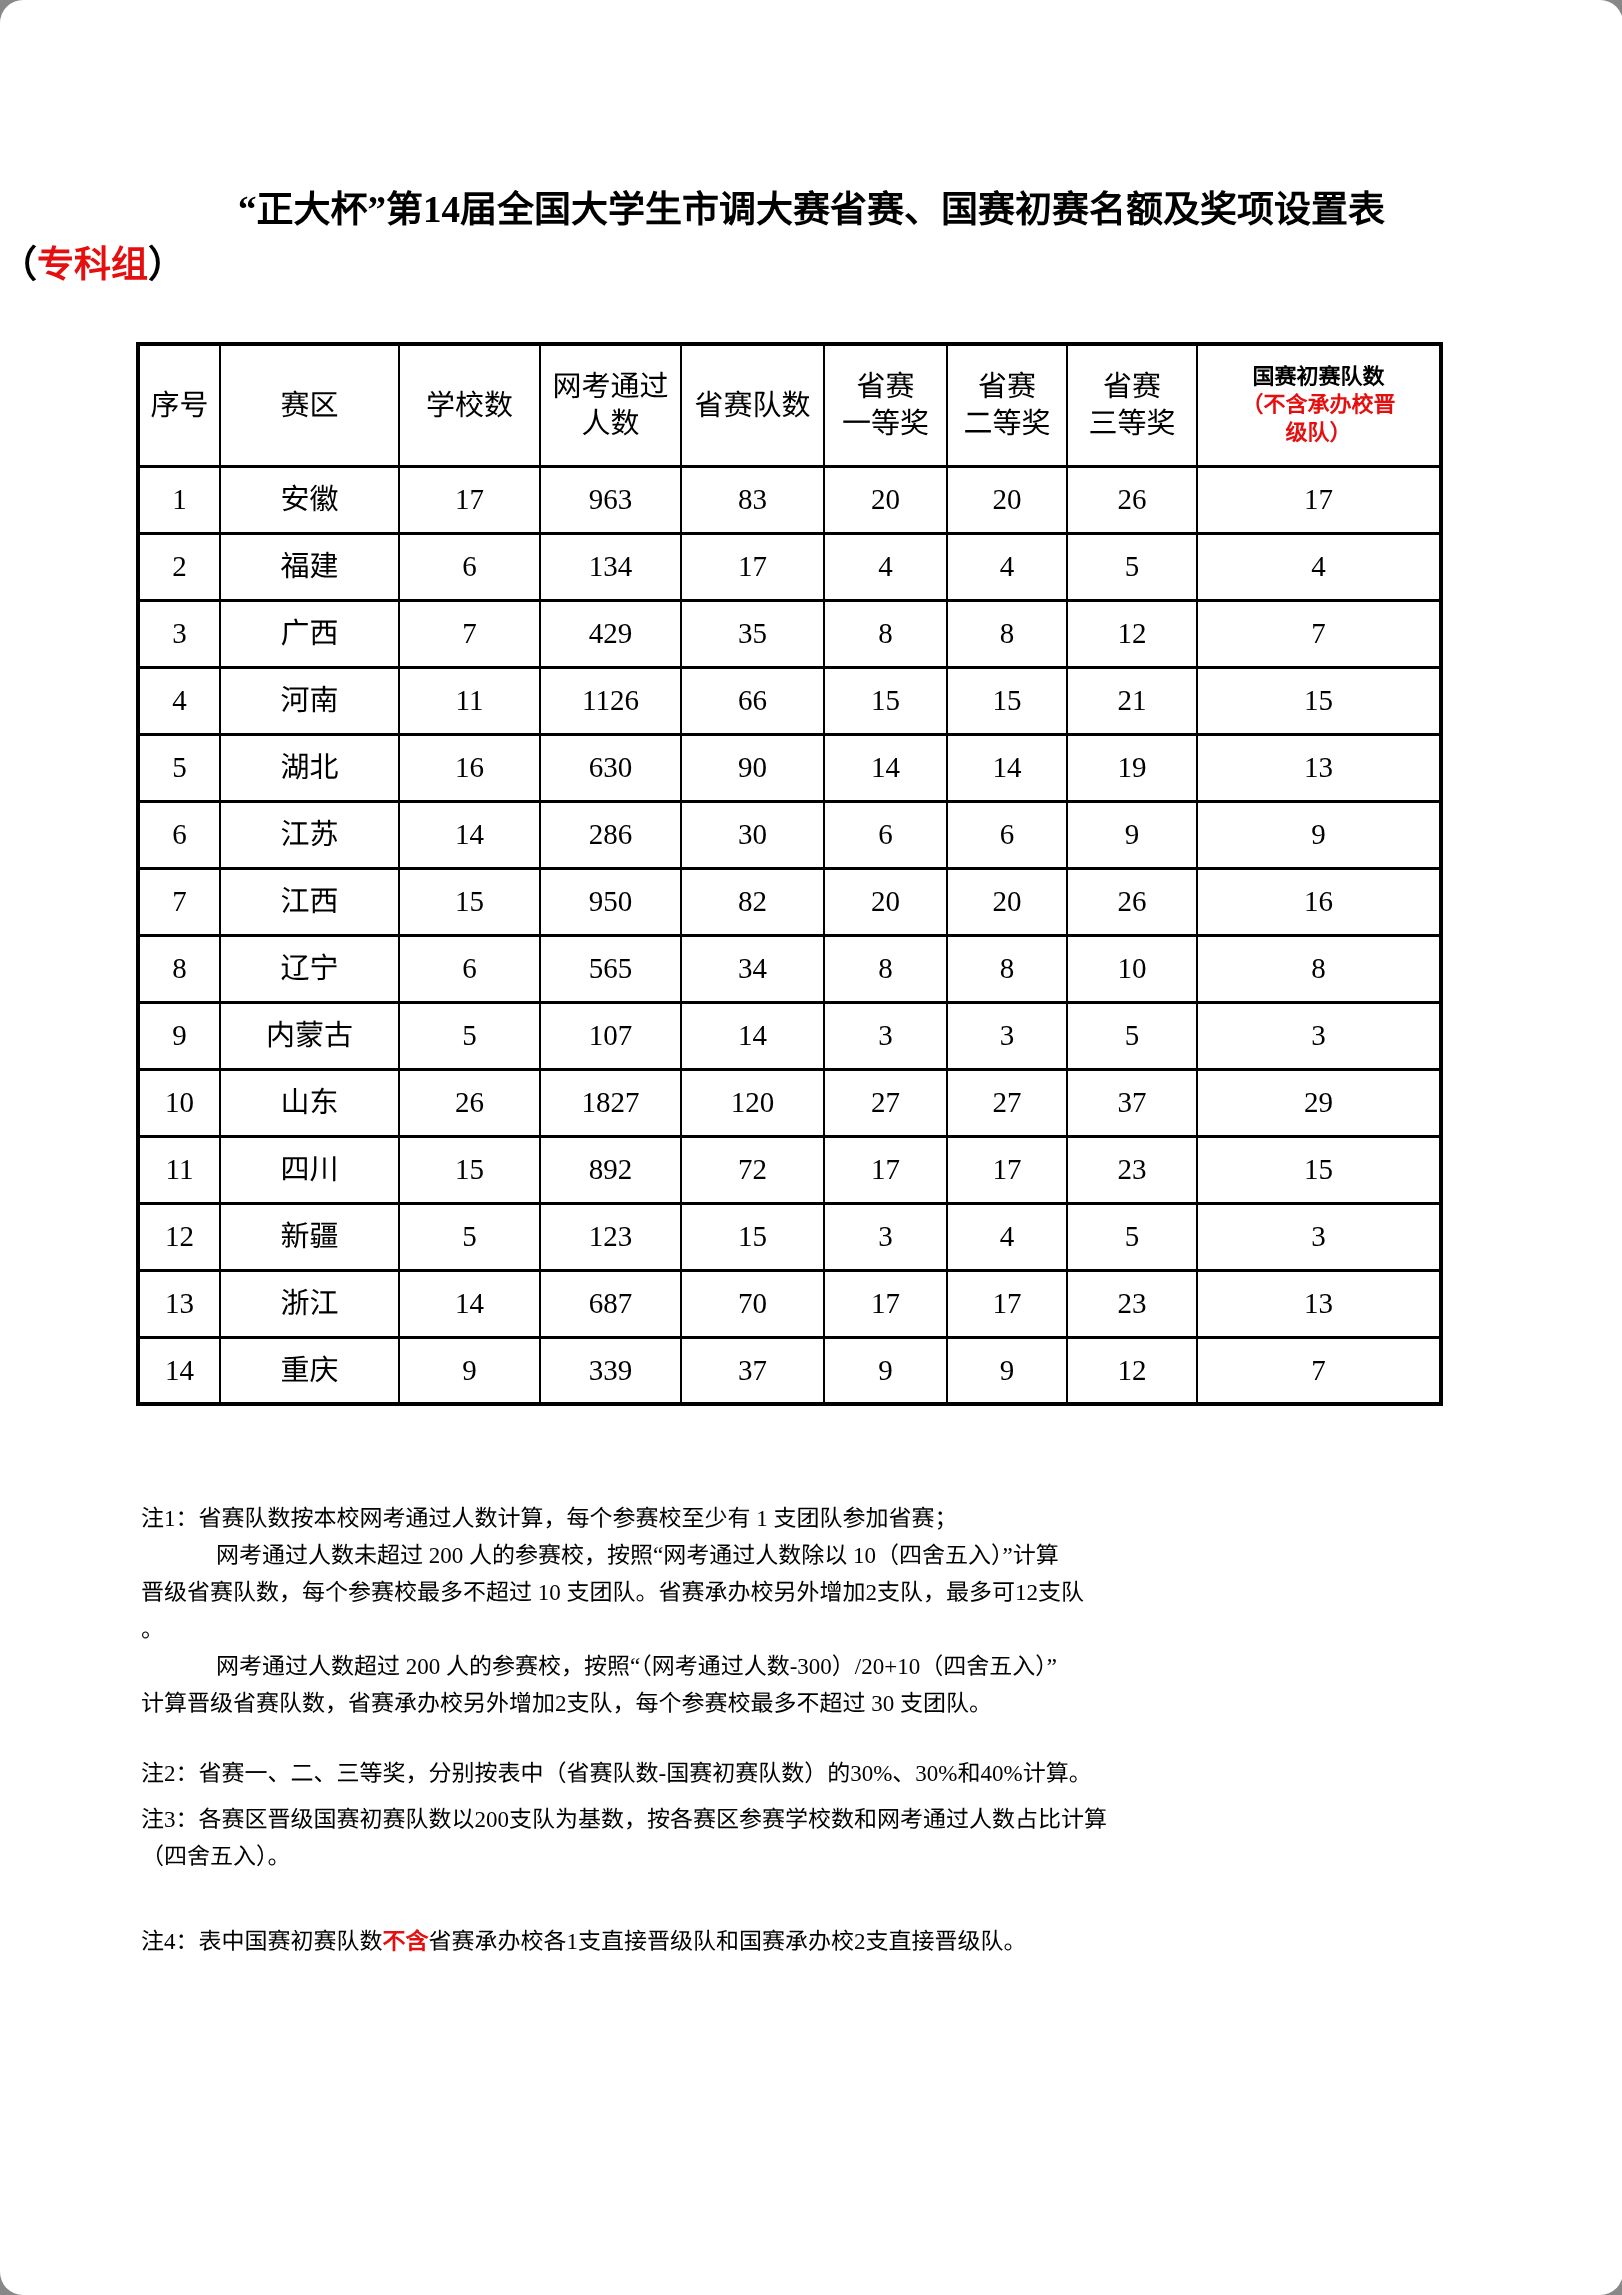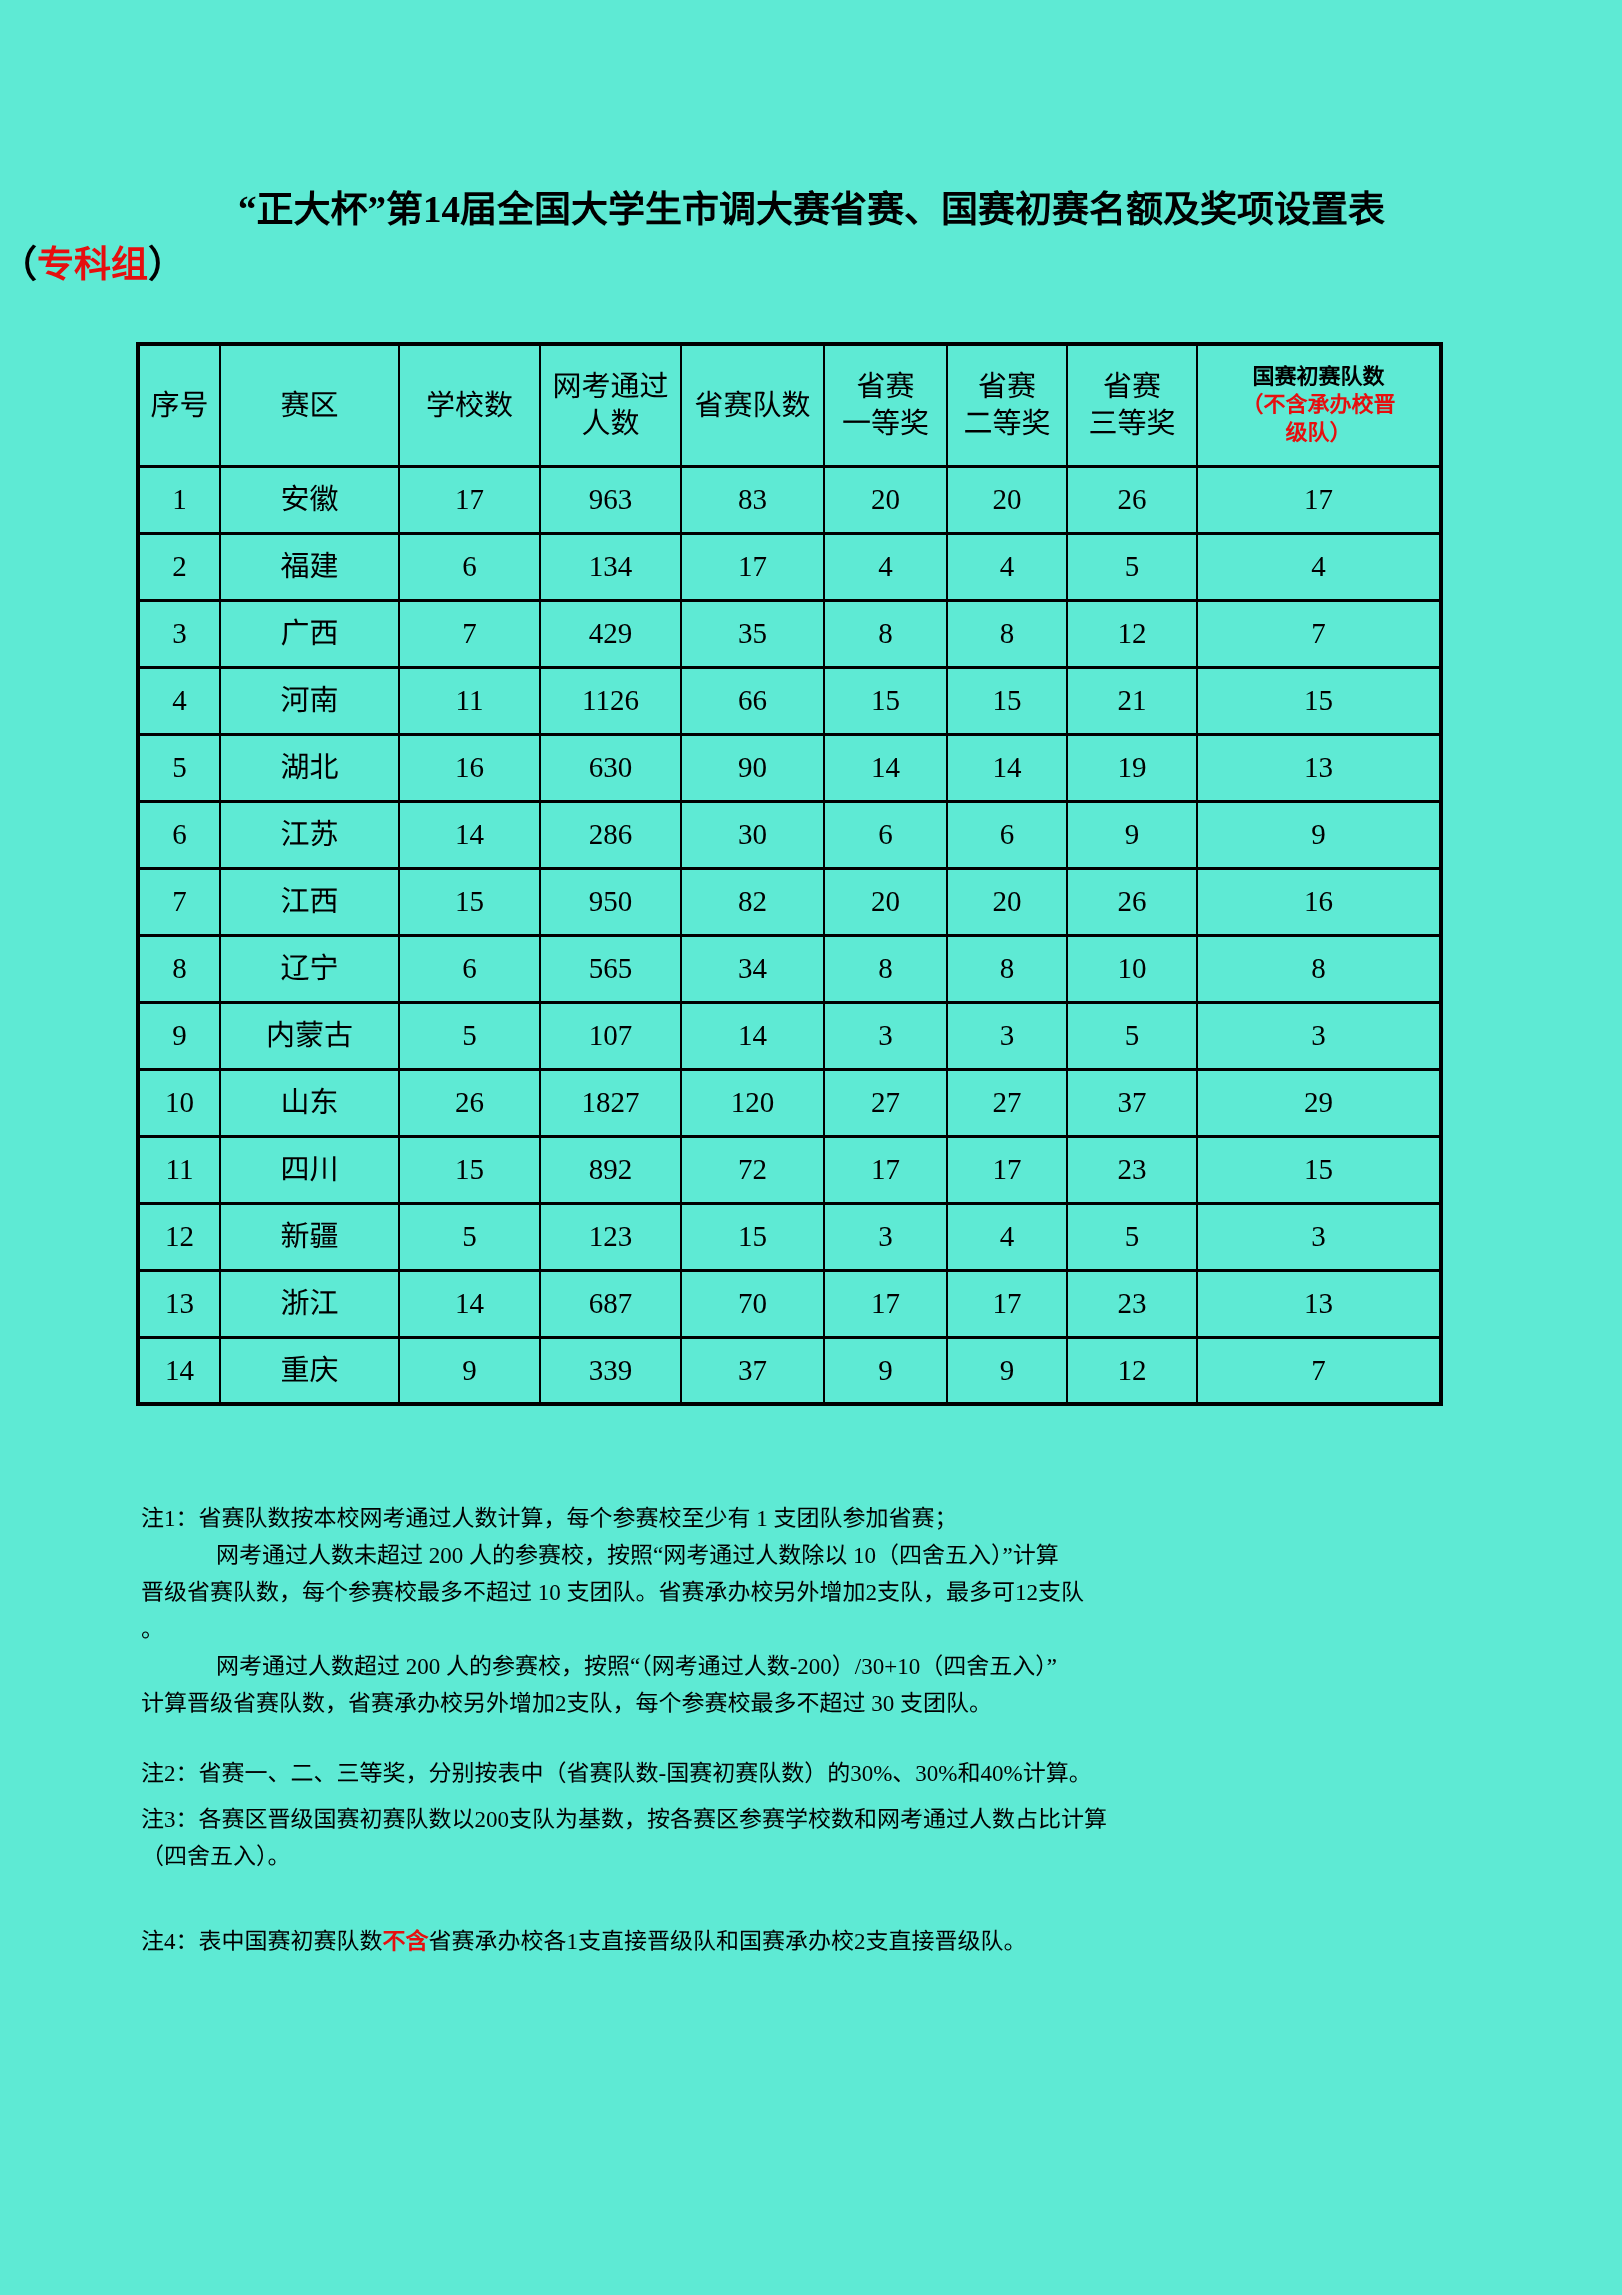--- a/index.html
+++ b/index.html
@@ -1,23 +1,24 @@
 <!DOCTYPE html>
 <html lang="zh-CN" style="font-size:10.5px"><head>
 <meta charset="utf-8">
 <style>
   html,body { margin:0; padding:0; background:#888; }
   .page {
     position:relative;
     width:1623px; height:2295px;
     margin:0 auto;
-    background:#5eead4;
+    background:#ffffff;
     color:#000;
     font-family:"Liberation Serif","DejaVu Serif",serif;
     overflow:hidden;
+    border-radius:23px;
   }
   .title {
     position:absolute; top:188px; left:0; width:100%;
     margin:0; text-align:center;
     font-size:37px; font-weight:bold; line-height:1.2;
   }
   .subtitle {
     position:absolute; top:243px; left:0; width:100%;
     text-align:left;
     font-size:37px; font-weight:bold; line-height:1.2;
@@ -251,21 +252,21 @@
           <td>7</td>
         </tr>
       </tbody>
   </table>
 
   <div class="notes">
       <div class="note-line"><span>注1：省赛队数按本校网考通过人数计算，每个参赛校至少有 1 支团队参加省赛；</span></div>
       <div class="note-line indent"><span>网考通过人数未超过 200 人的参赛校，按照“网考通过人数除以 10（四舍五入）”计算</span></div>
       <div class="note-line"><span>晋级省赛队数，每个参赛校最多不超过 10 支团队。省赛承办校另外增加2支队，最多可12支队</span></div>
       <div class="note-line"><span>。</span></div>
-      <div class="note-line indent"><span>网考通过人数超过 200 人的参赛校，按照“（网考通过人数-200）/30+10（四舍五入）”</span></div>
+      <div class="note-line indent"><span>网考通过人数超过 200 人的参赛校，按照“（网考通过人数-300）/20+10（四舍五入）”</span></div>
       <div class="note-line"><span>计算晋级省赛队数，省赛承办校另外增加2支队，每个参赛校最多不超过 30 支团队。</span></div>
       <div class="note-line" style="margin-top: 33px;"><span>注2：省赛一、二、三等奖，分别按表中（省赛队数-国赛初赛队数）的30%、30%和40%计算。</span></div>
       <div class="note-line" style="margin-top: 9.2px;"><span>注3：各赛区晋级国赛初赛队数以200支队为基数，按各赛区参赛学校数和网考通过人数占比计算</span></div>
       <div class="note-line"><span>（四舍五入）。</span></div>
       <div class="note-line" style="margin-top: 48px;"><span>注4：表中国赛初赛队数</span><span class="red bold">不含</span><span>省赛承办校各1支直接晋级队和国赛承办校2支直接晋级队。</span></div>
     </div>
 
 </div>
 
 

